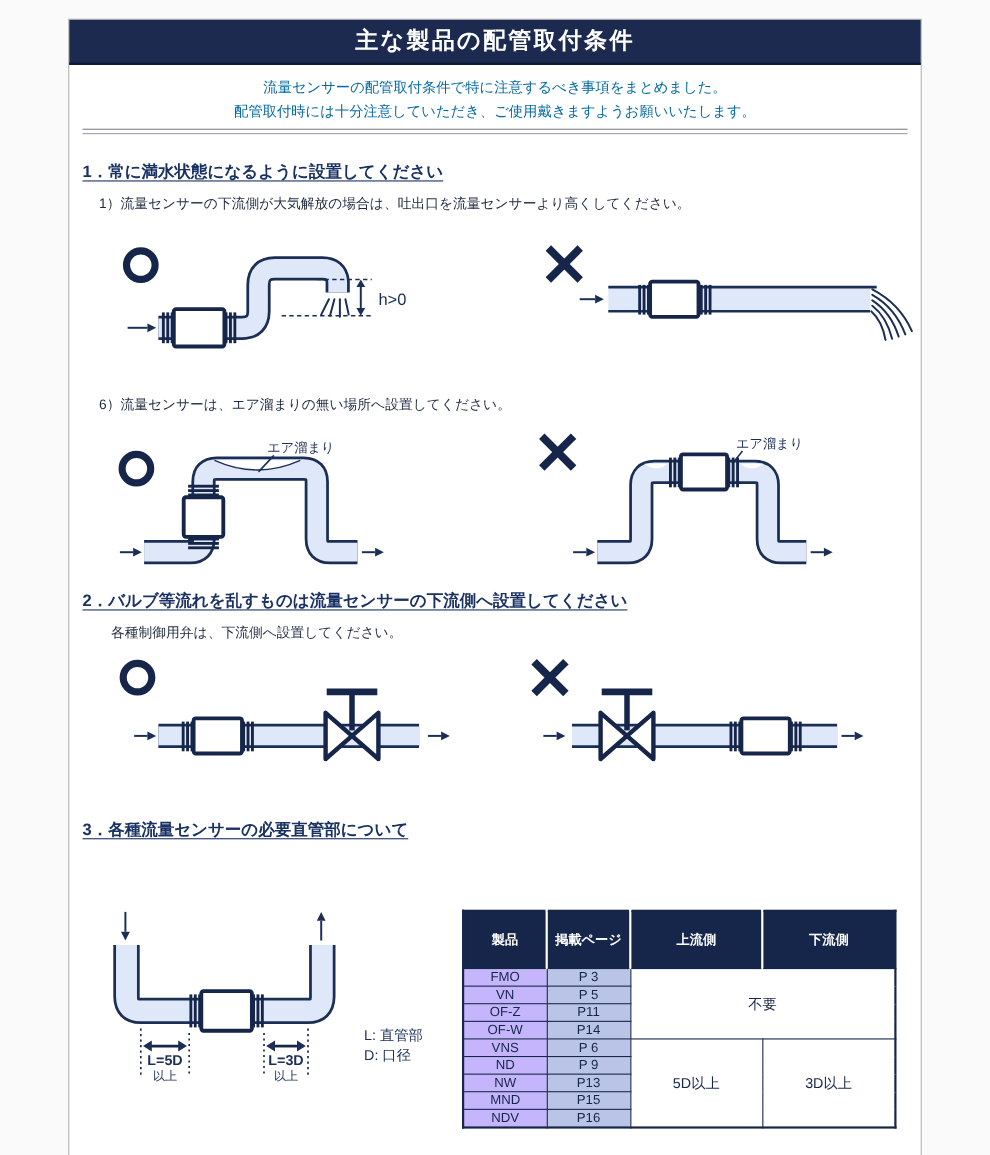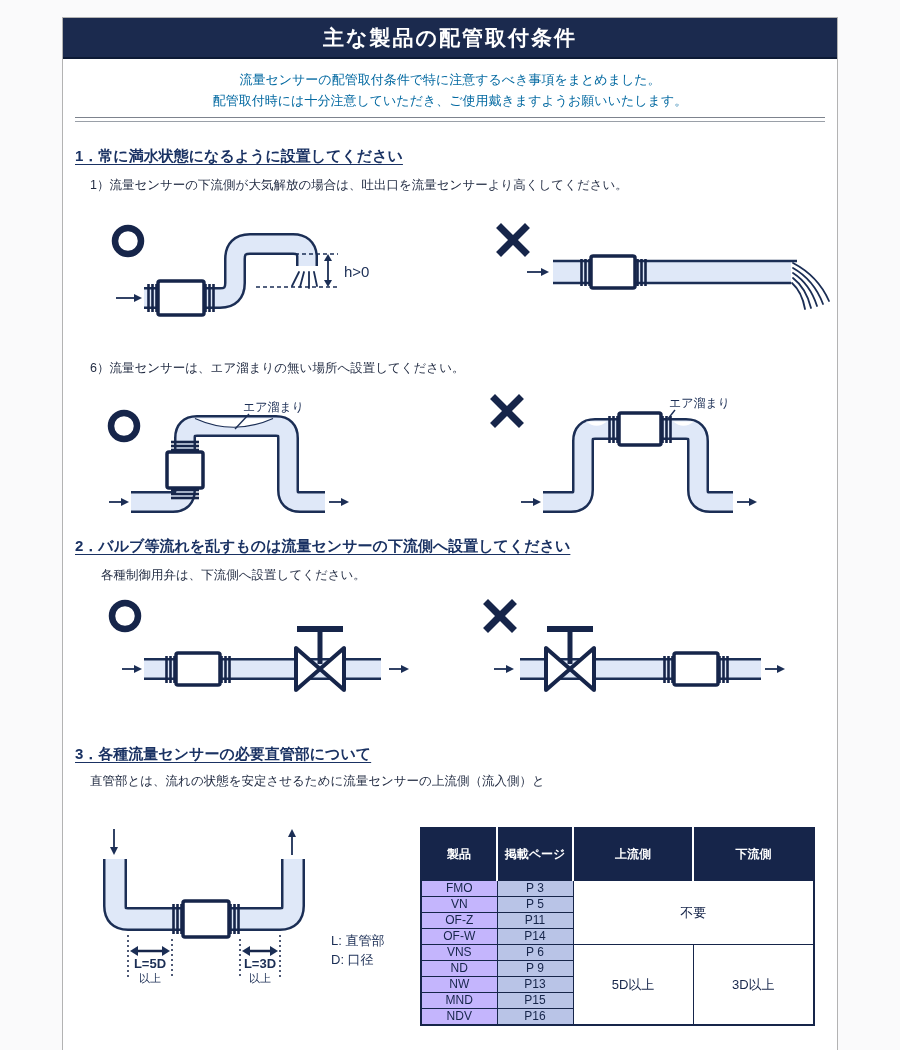--- a/index.html
+++ b/index.html
@@ -264,21 +264,20 @@
         <rect class="sensor-body" x="196" y="59" width="44" height="32" rx="2"></rect>
         <line class="flange" x1="241.5" y1="62" x2="241.5" y2="89"></line>
         <line class="flange" x1="245.5" y1="62" x2="245.5" y2="89"></line>
         <line class="flange" x1="249.5" y1="62" x2="249.5" y2="89"></line>
       </g>
       <line class="flow-arrow" x1="287" y1="75" x2="299" y2="75"></line>
       <polygon class="arrow-head" points="299,71 307,75 299,79"></polygon>
     </svg>
 
     <div class="sec-h" style="left:12px;top:727px;">3．各種流量センサーの必要直管部について</div>
-    <div class="note" style="left:27px;top:755px;">直管部とは、流れの状態を安定させるために流量センサーの上流側（流入側）と</div>
 
     <svg class="abs" style="left:15px;top:797px;" width="272" height="178" viewBox="0 0 272 178">
       <g>
         <line class="flow-arrow" x1="36" y1="14" x2="36" y2="32"></line>
         <polygon class="arrow-head" points="32,32 36,40 40,32"></polygon>
       </g>
       <g>
         <line class="flow-arrow" x1="214" y1="22" x2="214" y2="40"></line>
         <polygon class="arrow-head" points="210,22 214,14 218,22"></polygon>
       </g>

